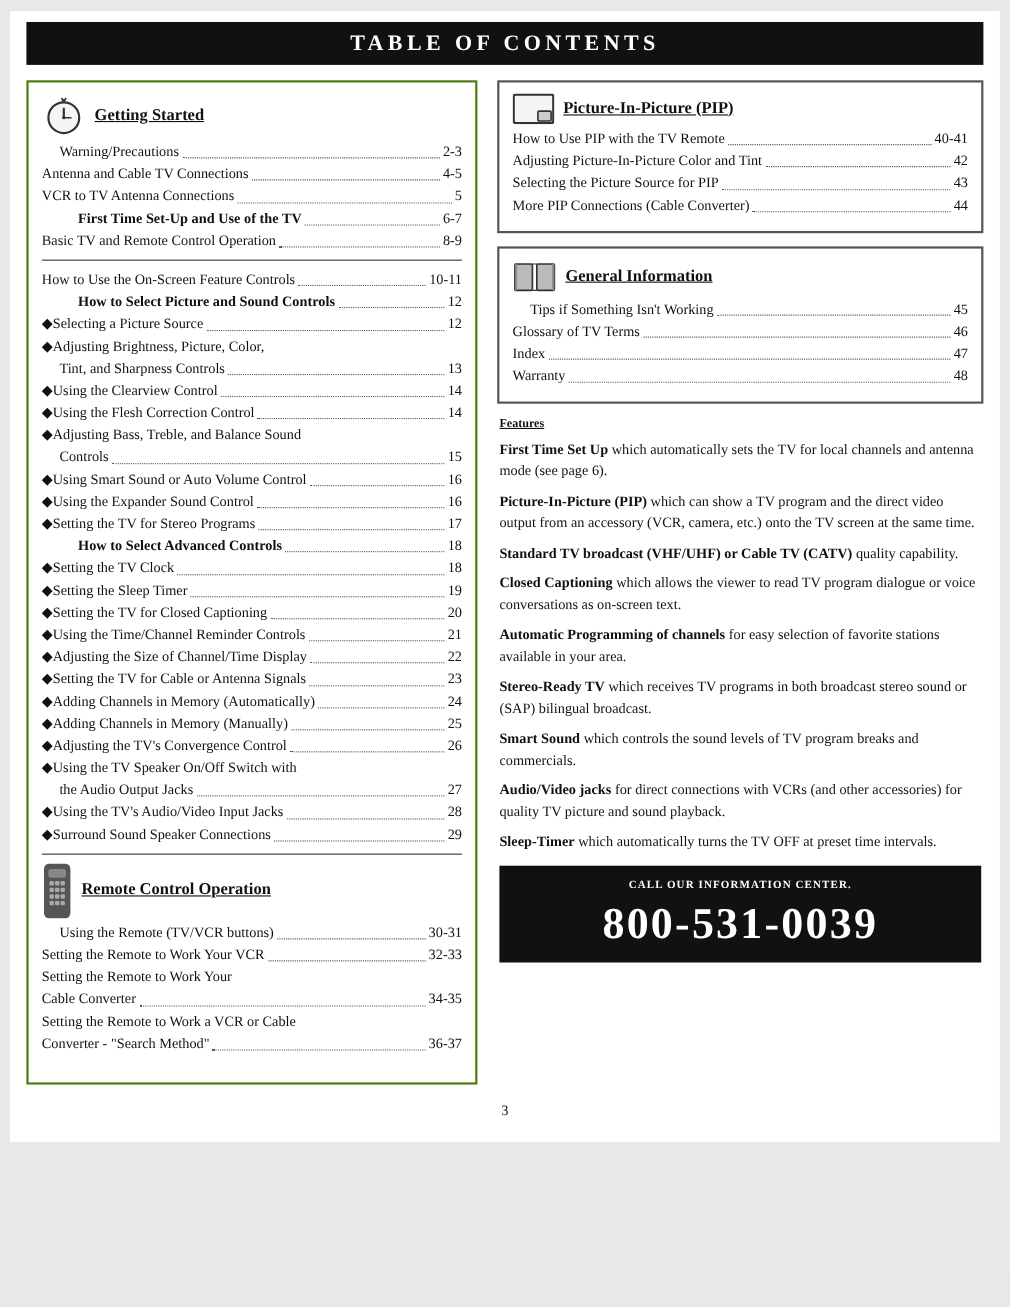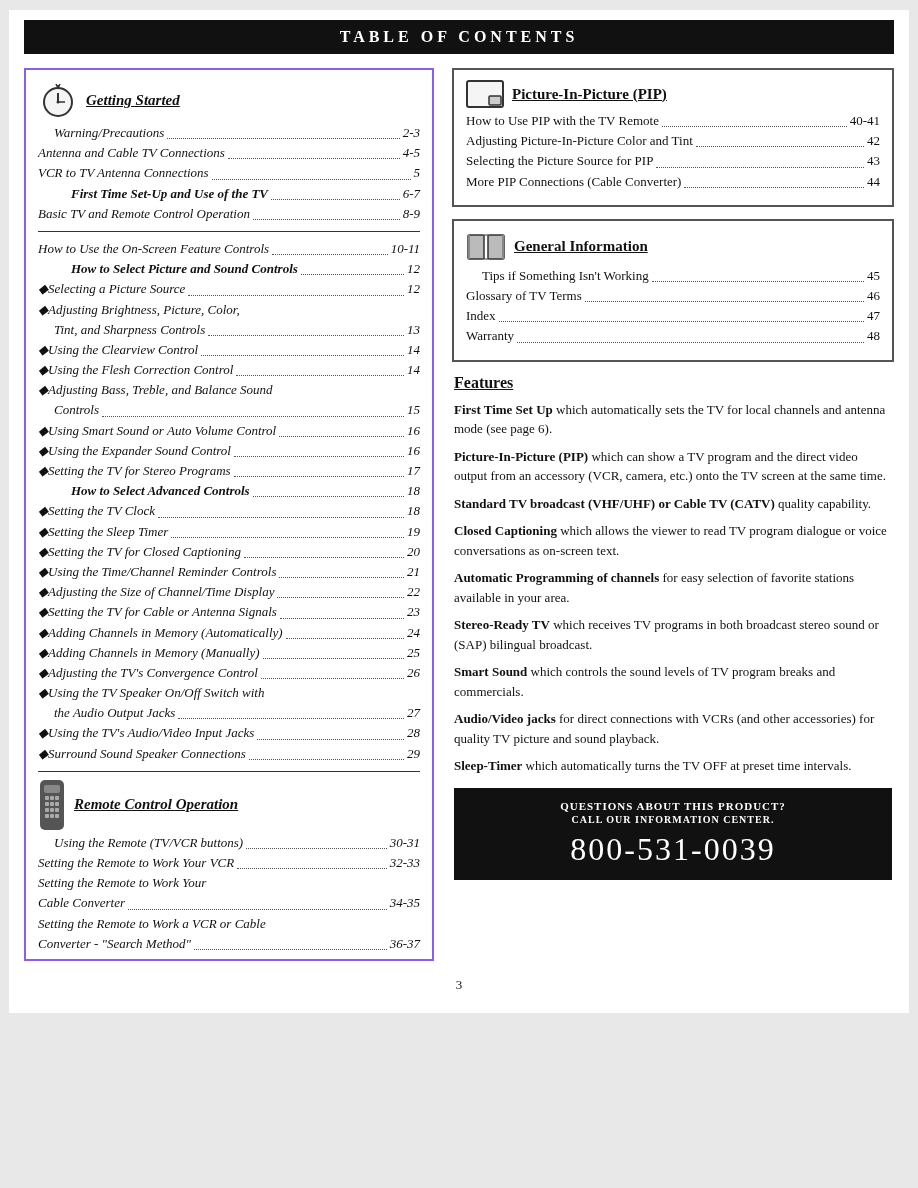--- a/index.html
+++ b/index.html
@@ -25,21 +25,21 @@
     
     .header {
       background: #111;
       color: #fff;
       text-align: center;
       padding: 8px 0;
       margin-bottom: 14px;
       letter-spacing: 2px;
     }
     .header h1 {
-      font-size: 16px;
+      font-size: 20px;
       font-weight: bold;
       font-family: 'Times New Roman', Times, serif;
       text-transform: uppercase;
       letter-spacing: 4px;
     }
     .header h1 span.sc {
       font-variant: small-caps;
     }
 
     
@@ -53,24 +53,23 @@
       width: 410px;
       flex-shrink: 0;
     }
 
     .right-col {
       flex: 1;
     }
 
     
     .toc-box {
-      border: 2px solid #8b5cf6;
-      padding: 10px 12px 4px 12px;
+      border: 2px solid #4d7c0f;
+      padding: 10px 12px 24px 12px;
       margin-bottom: 0;
-      font-style: italic;
     }
 
     .section-header {
       display: flex;
       align-items: center;
       gap: 8px;
       margin-bottom: 4px;
     }
 
     .section-title {
@@ -139,21 +138,21 @@
       padding: 10px 12px 12px 12px;
       margin-bottom: 12px;
     }
 
     
     .features-section {
       padding: 0 2px;
     }
 
     .features-title {
-      font-size: 16px;
+      font-size: 11px;
       font-weight: bold;
       text-decoration: underline;
       margin-bottom: 8px;
     }
 
     .feature-item {
       margin-bottom: 8px;
       font-size: 13px;
       line-height: 1.5;
     }
@@ -181,22 +180,22 @@
 
     .info-center .line2 {
       font-size: 10px;
       font-weight: bold;
       letter-spacing: 1px;
       text-transform: uppercase;
       margin-bottom: 6px;
     }
 
     .info-center .phone {
-      font-size: 32px;
-      font-weight: normal;
+      font-size: 40px;
+      font-weight: bold;
       letter-spacing: 2px;
     }
 
     
     .page-number {
       text-align: center;
       margin-top: 16px;
       font-size: 13px;
     }
 
@@ -545,21 +544,20 @@
         <div class="feature-item">
           <span class="feat-bold">Audio/Video jacks</span>
           <span> for direct connections with VCRs (and other accessories) for quality TV picture and sound playback.</span>
         </div>
         <div class="feature-item">
           <span class="feat-bold">Sleep-Timer</span>
           <span> which automatically turns the TV OFF at preset time intervals.</span>
         </div>
 
         <div class="info-center">
-          <div class="line1">Questions About This Product?</div>
           <div class="line2">Call Our Information Center.</div>
           <div class="phone">800-531-0039</div>
         </div>
 
       </div>
 
     </div>
 
   </div>
 

